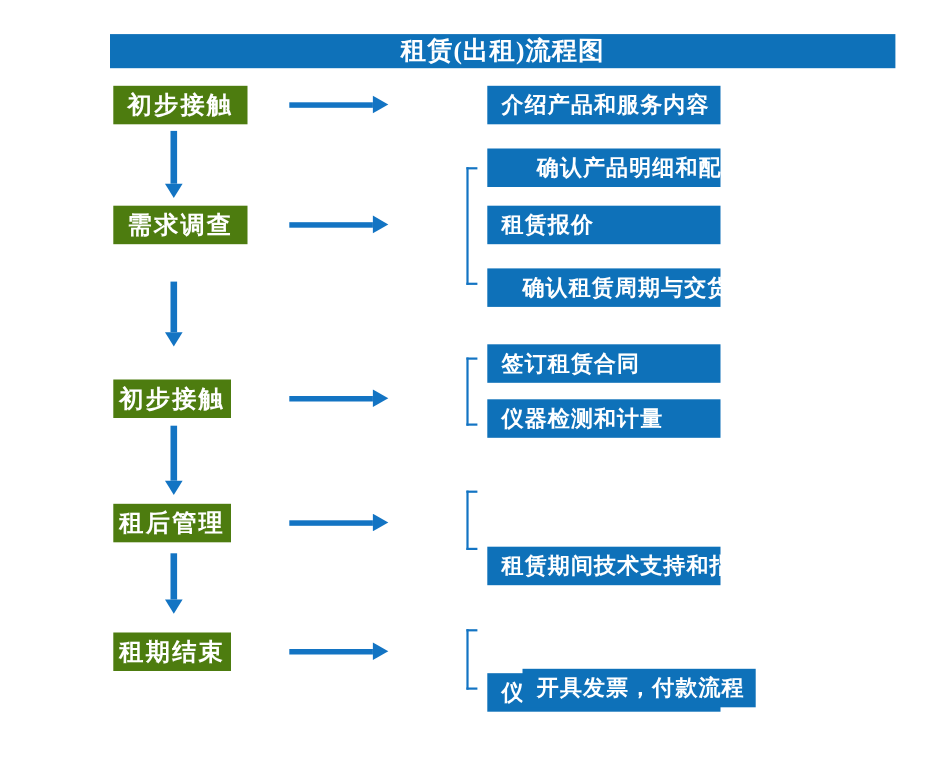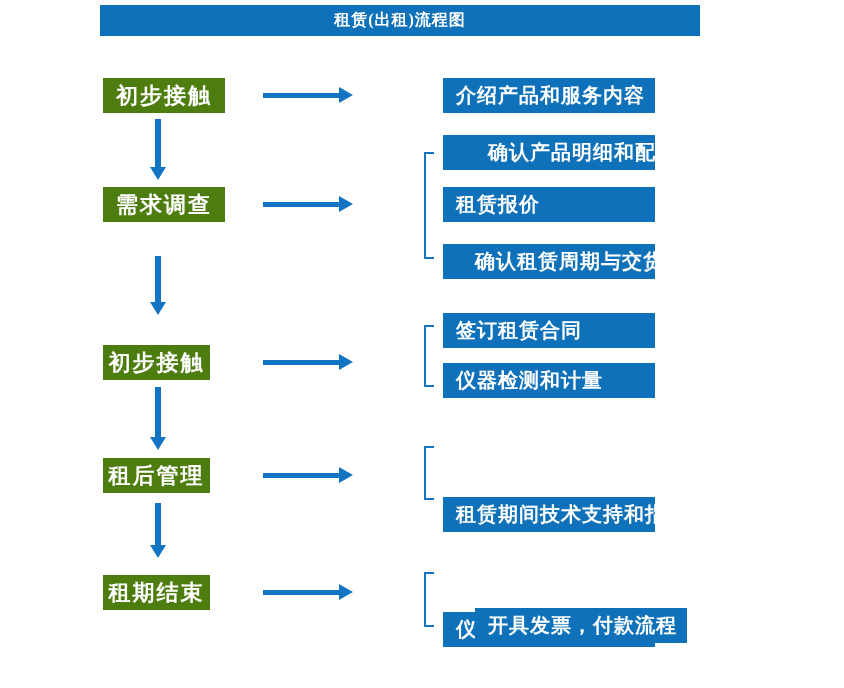--- a/index.html
+++ b/index.html
@@ -9,25 +9,25 @@
   .canvas {
     position: relative;
     width: 844px;
     height: 688px;
     background: #ffffff;
     overflow: hidden;
   }
 
   .title-bar {
     position: absolute;
-    left: 100px; top: 5px;
-    width: 600px; height: 31px;
+    left: 100px; top: 31px;
+    width: 714px; height: 31px;
     background: #0e71b9;
     color: #ffffff;
-    font-size: 16px;
+    font-size: 23px;
     font-weight: bold;
     display: flex;
     align-items: center;
     justify-content: center;
     letter-spacing: 1px;
   }
 
   .step-box {
     position: absolute;
     height: 35px;

